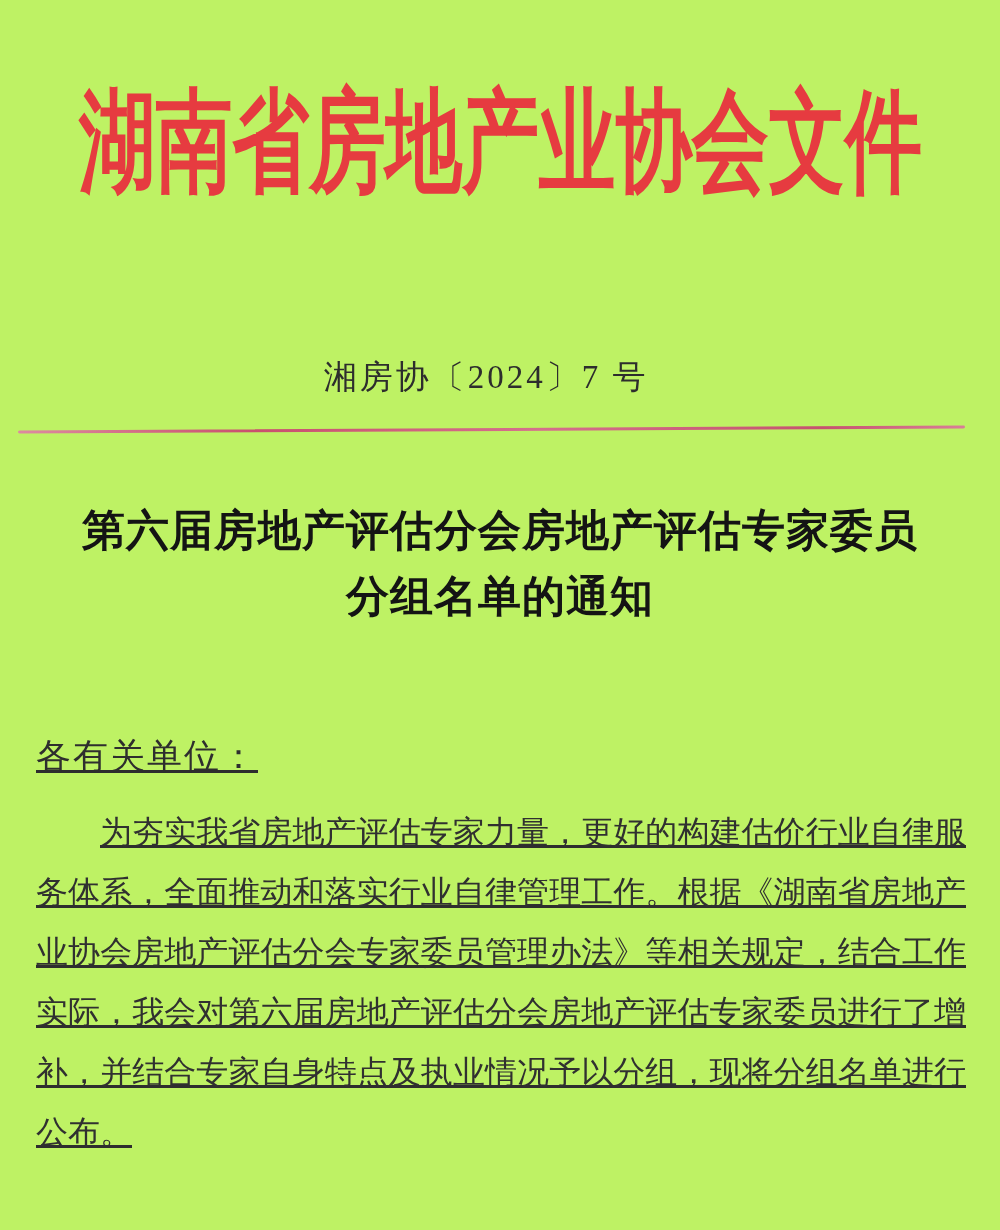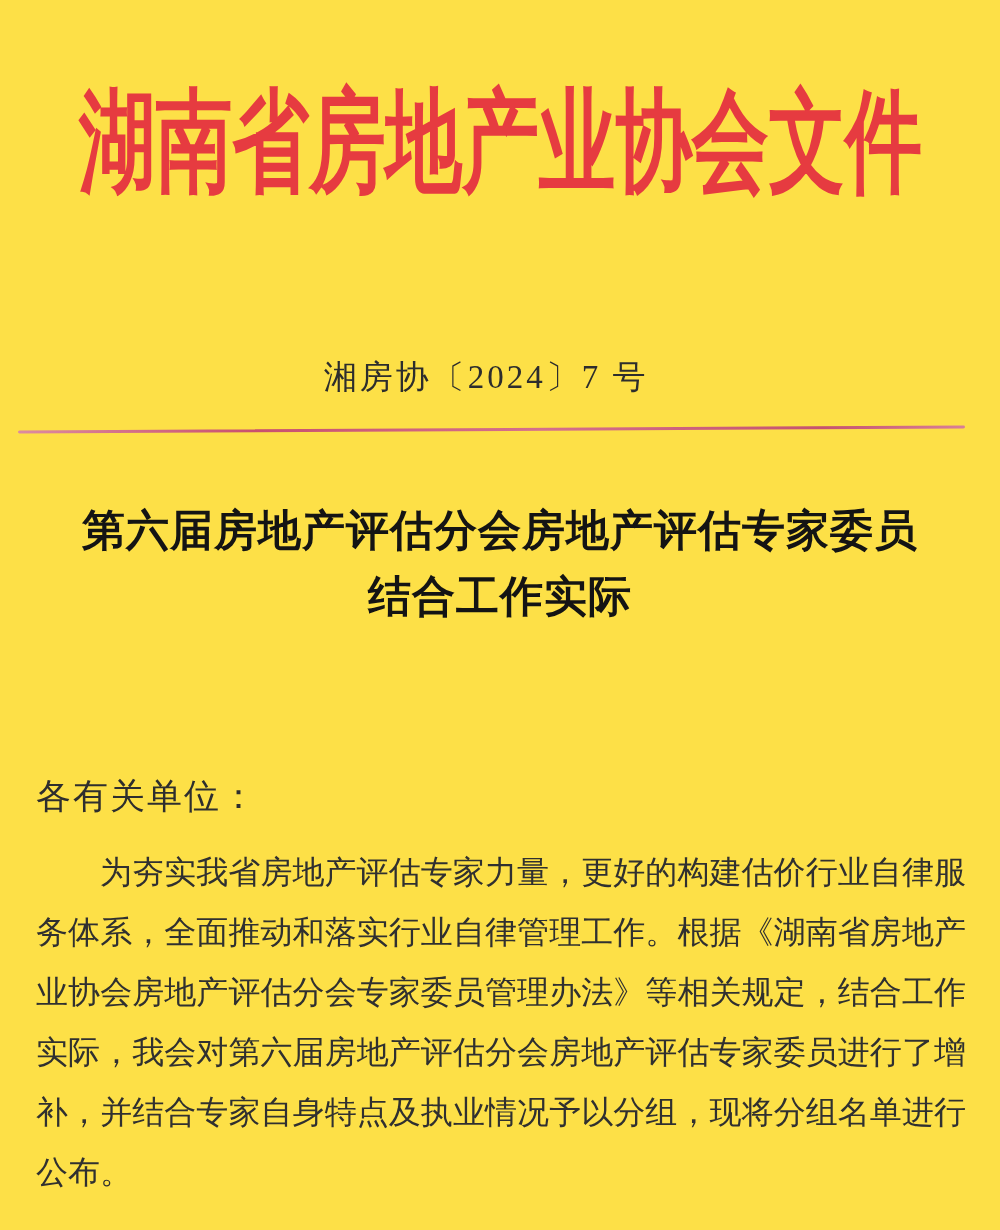--- a/index.html
+++ b/index.html
@@ -8,21 +8,21 @@
     width: 1000px;
     height: 1230px;
     position: relative;
     overflow: hidden;
     font-family: "Liberation Serif", serif;
     background: #ffffff;
   }
   .page {
     position: absolute;
     inset: 0;
-    background: #fde047;
+    background: #bef264;
   }
 
   
   .letterhead {
     position: absolute;
     top: 100px;
     left: 0;
     width: 1000px;
     text-align: center;
   }
@@ -77,24 +77,25 @@
   .notice-title .title-line {
     font-size: 43px;
     line-height: 66px;
     letter-spacing: 1px;
     white-space: nowrap;
   }
 
   
   .notice-body {
     position: absolute;
-    top: 768px;
+    top: 728px;
     left: 36px;
     width: 930px;
     color: #2e2e2e;
+    text-decoration: underline;
   }
   .salutation {
     font-size: 35px;
     line-height: 58px;
     letter-spacing: 2px;
   }
   .body-paragraph {
     margin-top: 16px;
     font-size: 32px;
     line-height: 60px;
@@ -111,21 +112,21 @@
   <div class="letterhead">
     <span class="letterhead-text">湖南省房地产业协会文件</span>
   </div>
 
   <div class="doc-number">湘房协〔2024〕7 号</div>
 
   <div class="red-rule"></div>
 
   <div class="notice-title">
     <div class="title-line">第六届房地产评估分会房地产评估专家委员</div>
-    <div class="title-line">结合工作实际</div>
+    <div class="title-line">分组名单的通知</div>
   </div>
 
   <div class="notice-body">
     <div class="salutation">各有关单位：</div>
     <p class="body-paragraph">为夯实我省房地产评估专家力量，更好的构建估价行业自律服务体系，全面推动和落实行业自律管理工作。根据《湖南省房地产业协会房地产评估分会专家委员管理办法》等相关规定，结合工作实际，我会对第六届房地产评估分会房地产评估专家委员进行了增补，并结合专家自身特点及执业情况予以分组，现将分组名单进行公布。</p>
   </div>
 
 </div>
 
 </body></html>

